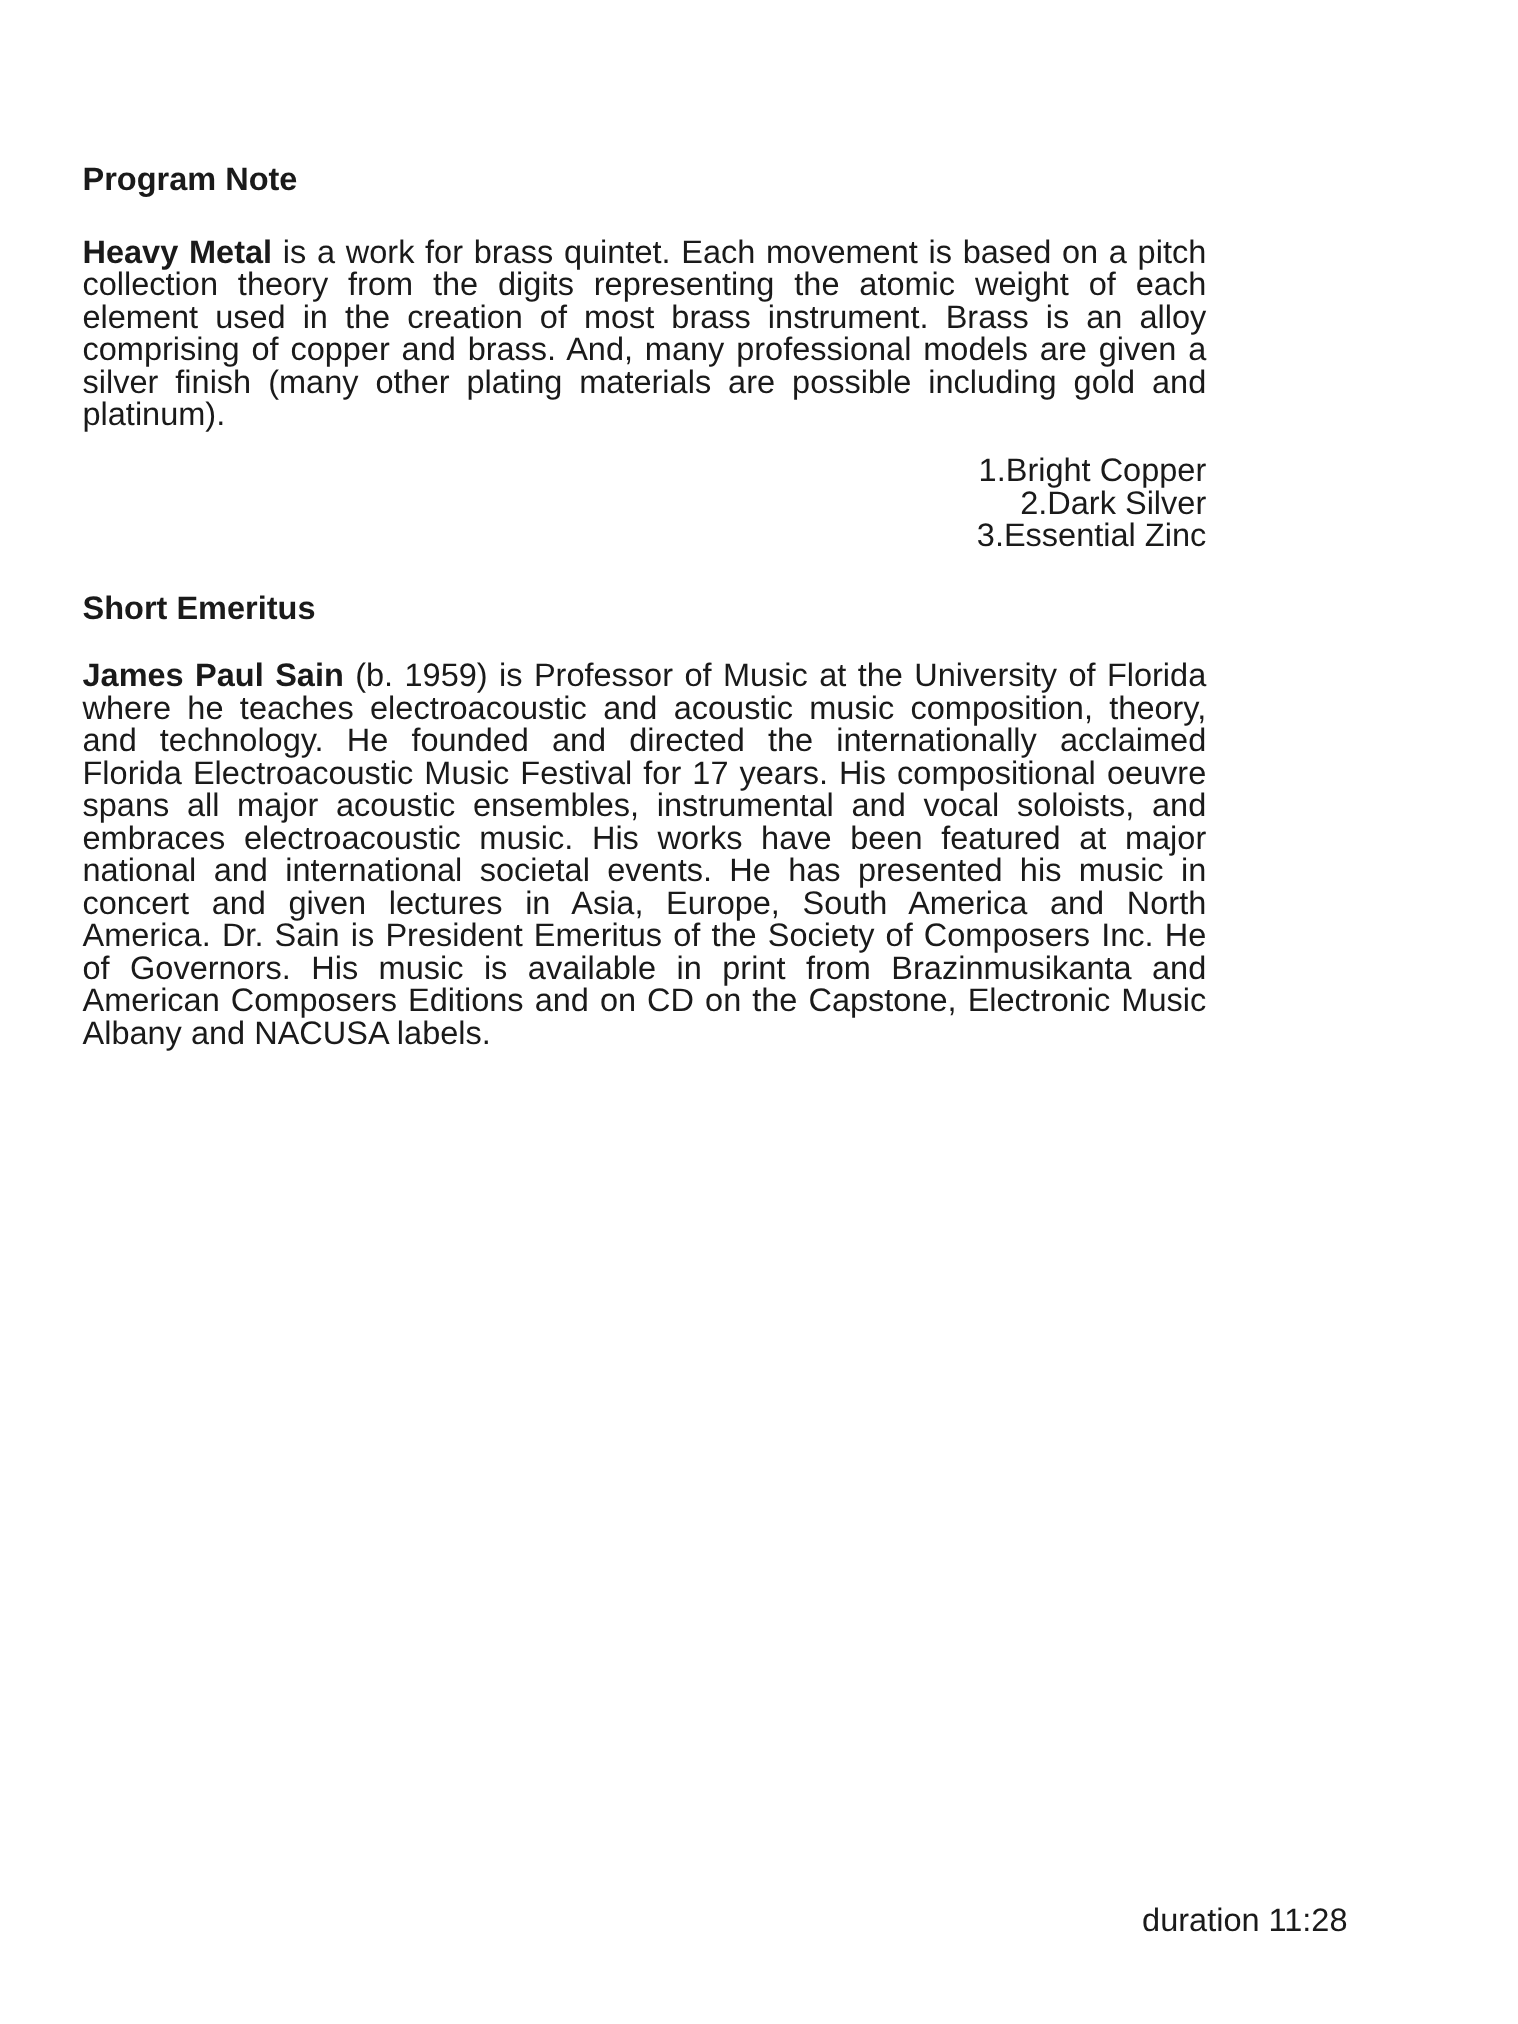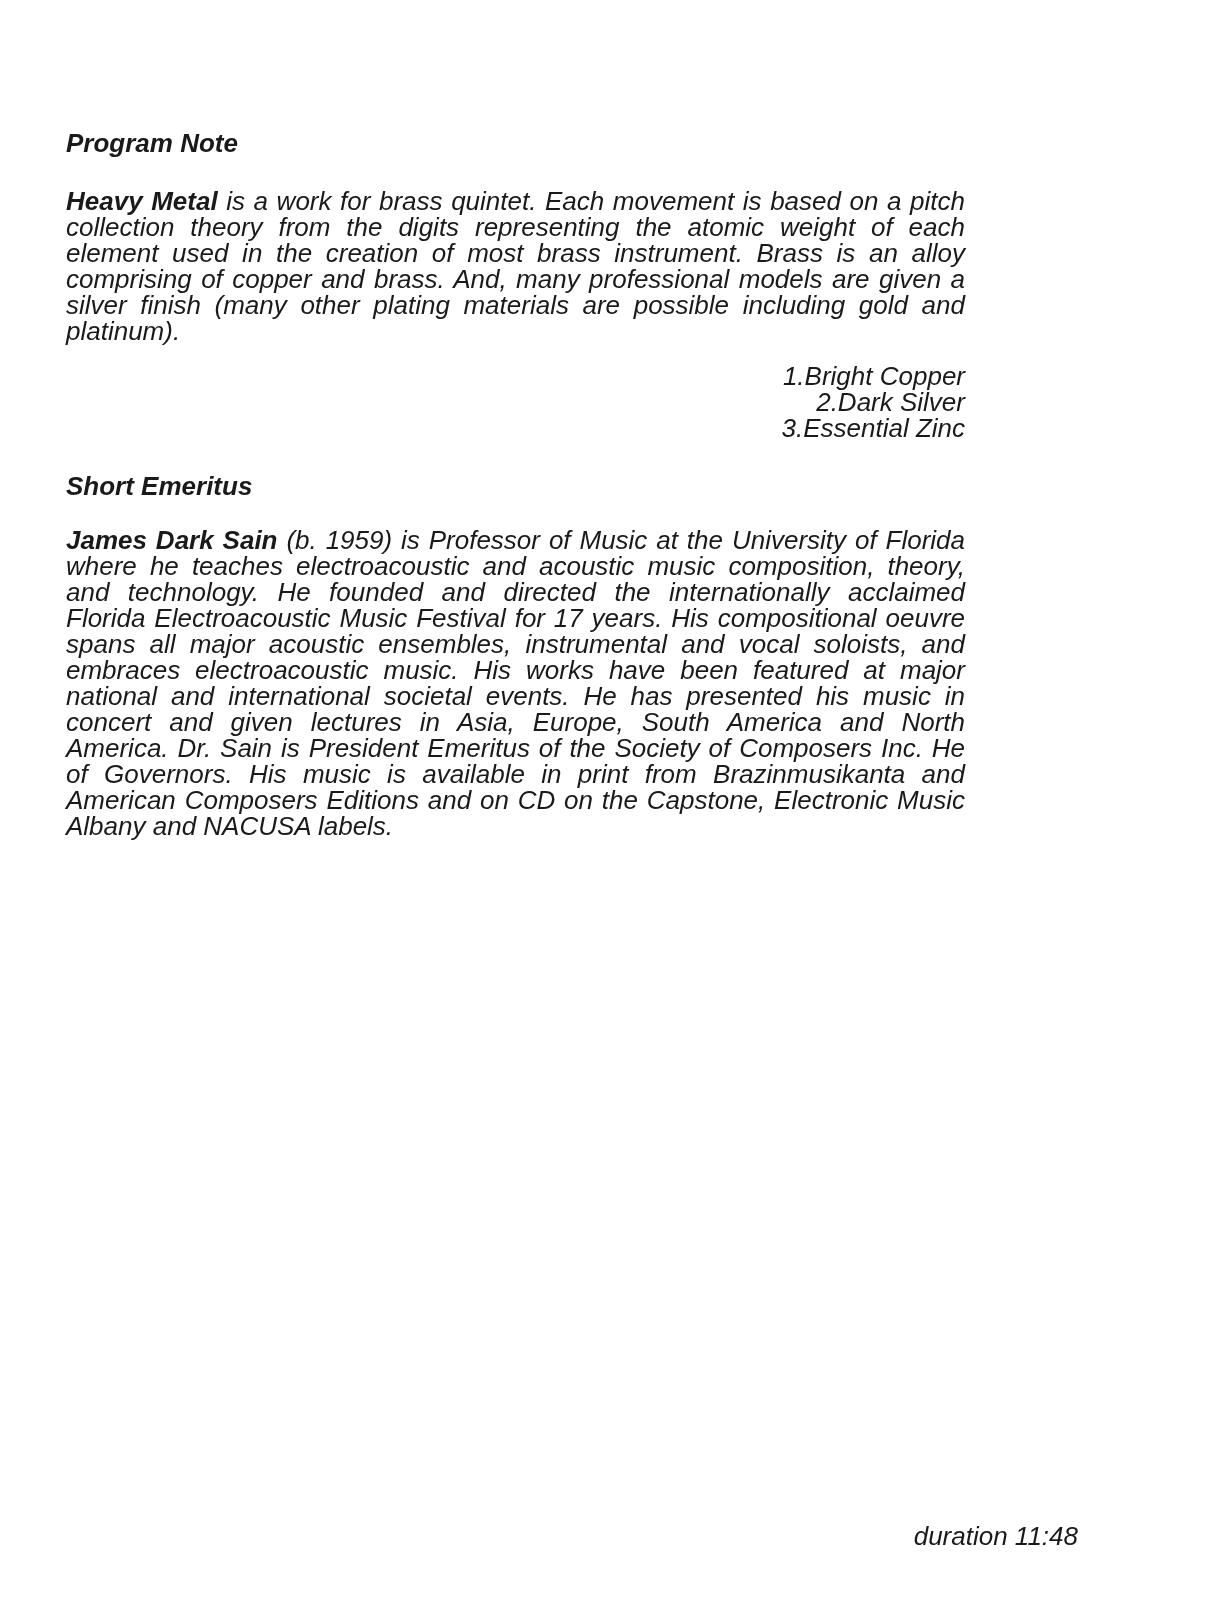--- a/index.html
+++ b/index.html
@@ -10,21 +10,20 @@
   .page {
     position: relative;
     width: 1214px;
     height: 1619px;
     background: #ffffff;
     color: #1a1a1a;
     font-family: "Liberation Sans", "DejaVu Sans", sans-serif;
     font-size: 26px;
     line-height: 26px;
     overflow: hidden;
-    font-style: italic;
   }
   .content {
     position: absolute;
     left: 66px;
     top: 130px;
     width: 899px;
   }
   .heading {
     margin: 0;
     font-size: 26px;
@@ -90,30 +89,30 @@
 
     <ol class="movements">
         <li><span class="mnum">1.</span><span class="mtitle">Bright Copper</span></li>
         <li><span class="mnum">2.</span><span class="mtitle">Dark Silver</span></li>
         <li><span class="mnum">3.</span><span class="mtitle">Essential Zinc</span></li>
       </ol>
 
     <h1 class="heading bio-heading">Short Emeritus</h1>
 
     <div class="para bio-para">
-        <div class="line"><b>James Dark Sain</b> (b. 1959) is Professor of Music at the University of Florida</div>
+        <div class="line"><b>James Paul Sain</b> (b. 1959) is Professor of Music at the University of Florida</div>
         <div class="line">where he teaches electroacoustic and acoustic music composition, theory,</div>
         <div class="line">and technology. He founded and directed the internationally acclaimed</div>
         <div class="line">Florida Electroacoustic Music Festival for 17 years. His compositional oeuvre</div>
         <div class="line">spans all major acoustic ensembles, instrumental and vocal soloists, and</div>
         <div class="line">embraces electroacoustic music. His works have been featured at major</div>
         <div class="line">national and international societal events. He has presented his music in</div>
         <div class="line">concert and given lectures in Asia, Europe, South America and North</div>
         <div class="line">America. Dr. Sain is President Emeritus of the Society of Composers Inc. He</div>
         <div class="line">of Governors. His music is available in print from Brazinmusikanta and</div>
         <div class="line">American Composers Editions and on CD on the Capstone, Electronic Music</div>
         <div class="line last">Albany and NACUSA labels.</div>
       </div>
 
   </div>
 
-  <div class="duration">duration 11:48</div>
+  <div class="duration">duration 11:28</div>
 </div>
 
 </body></html>

